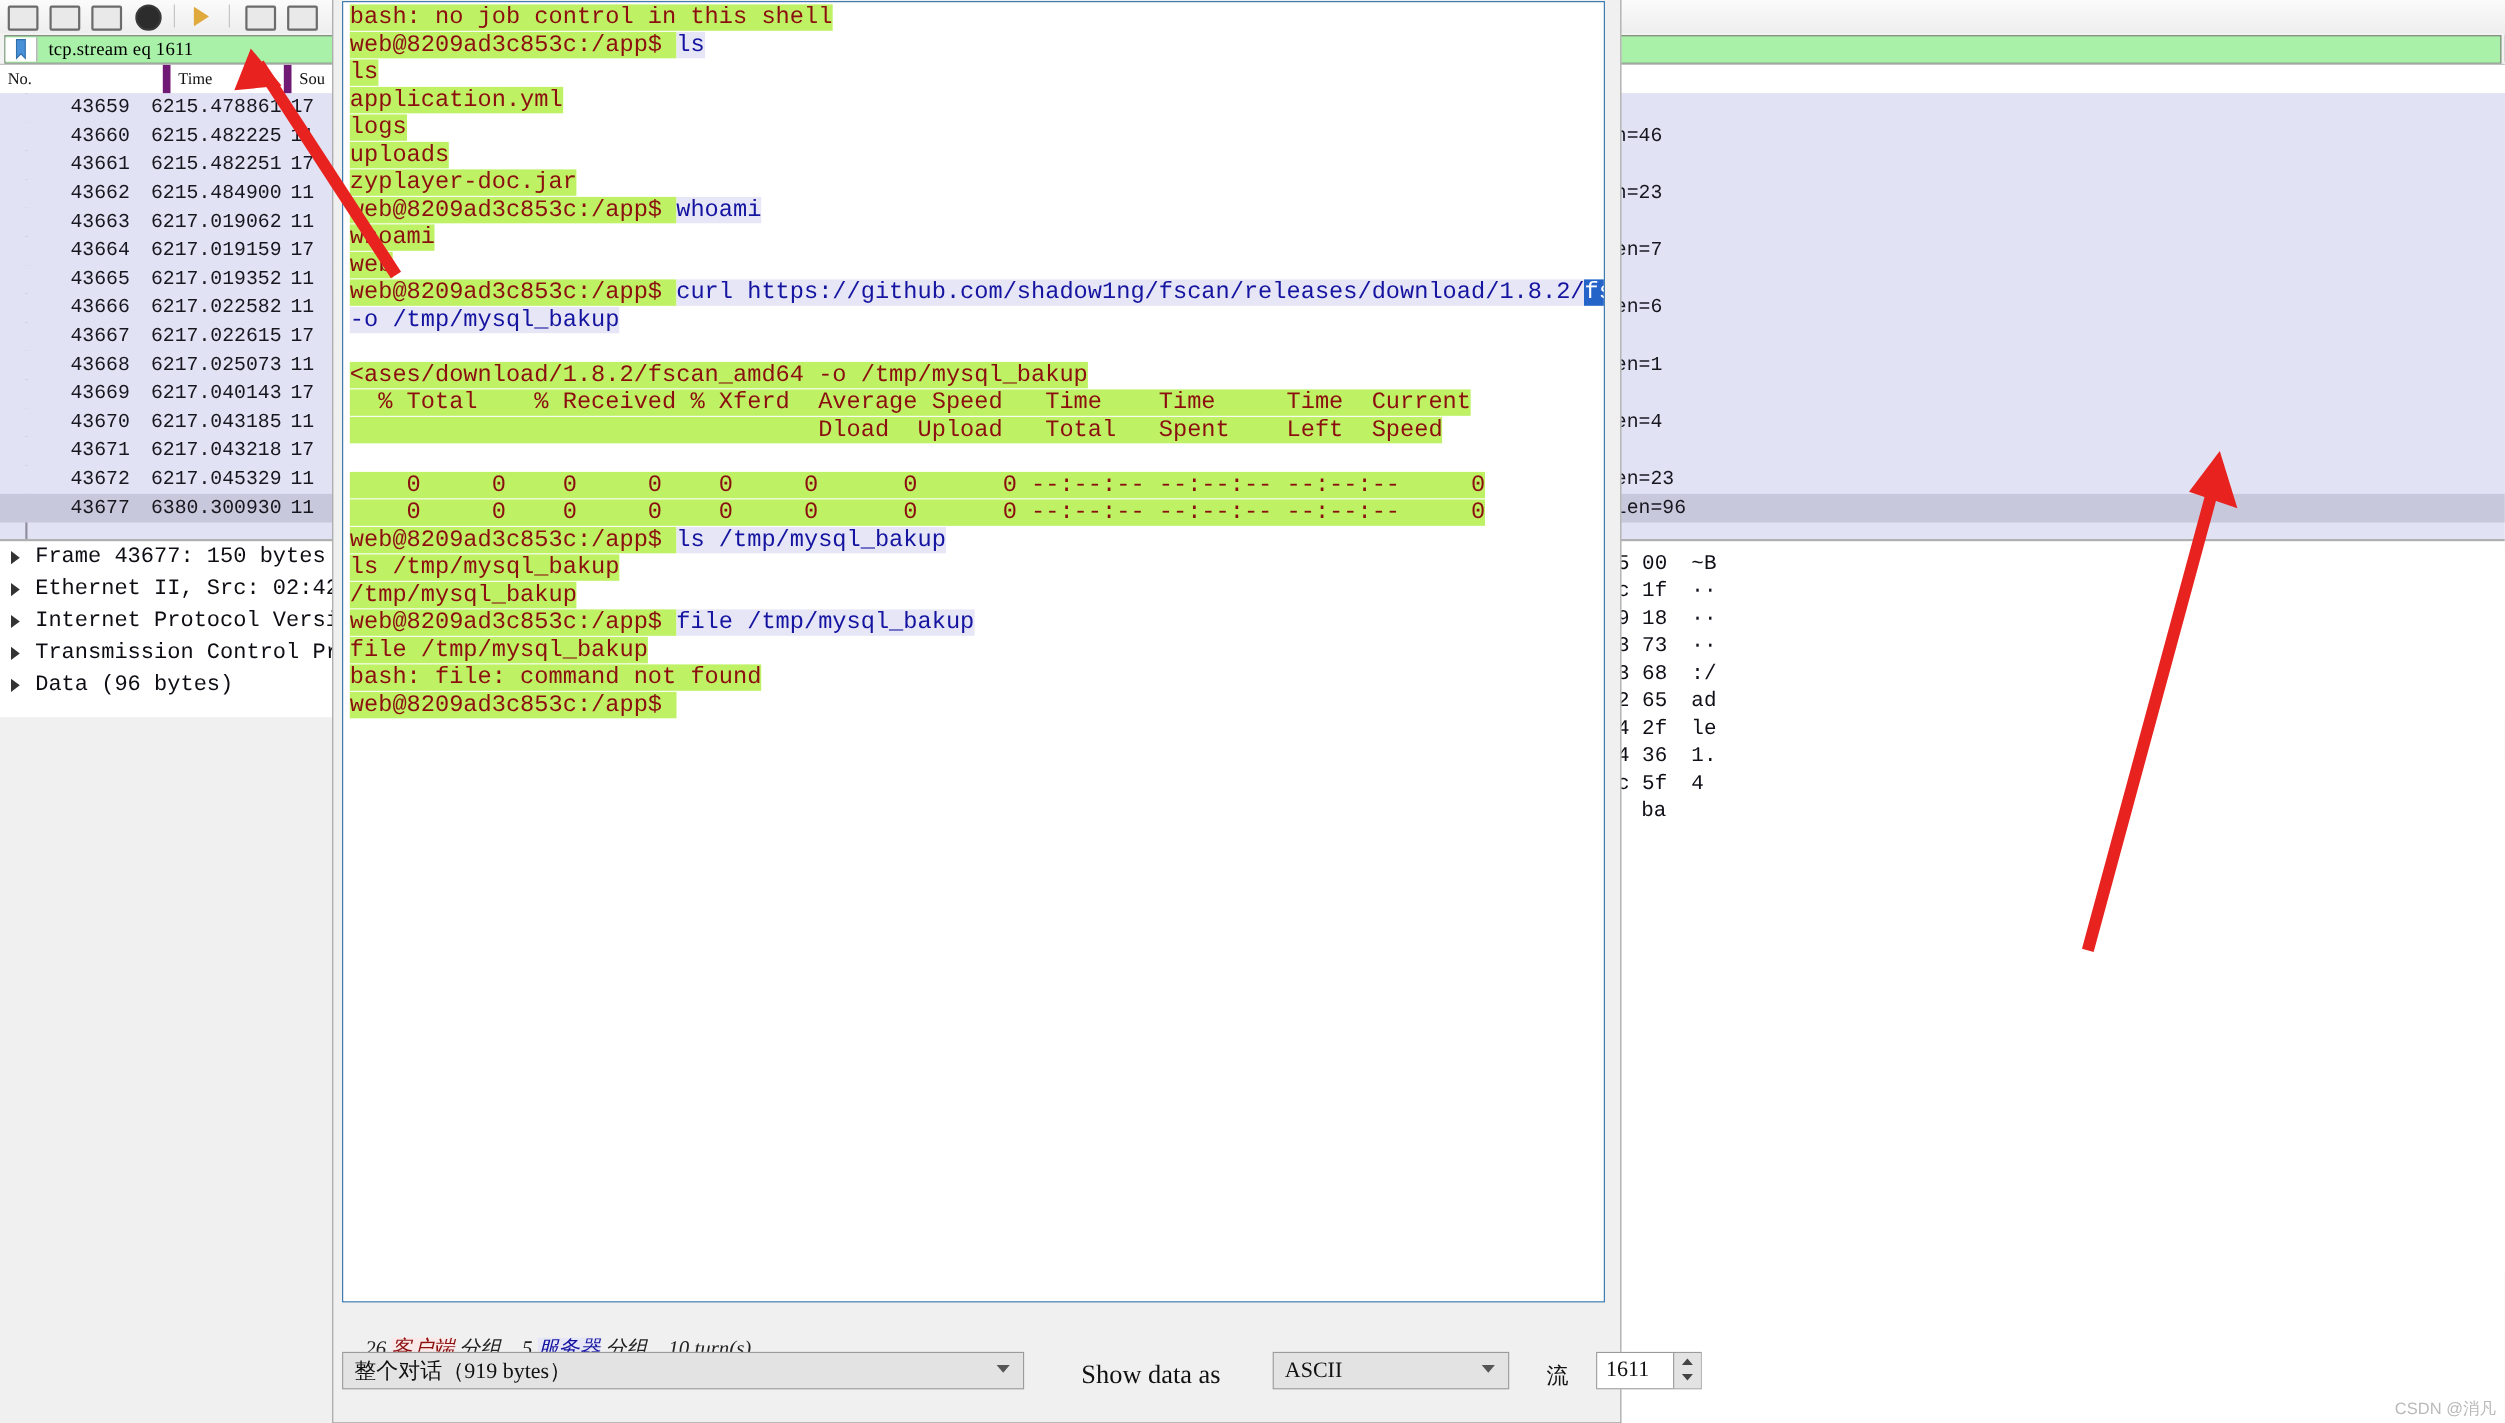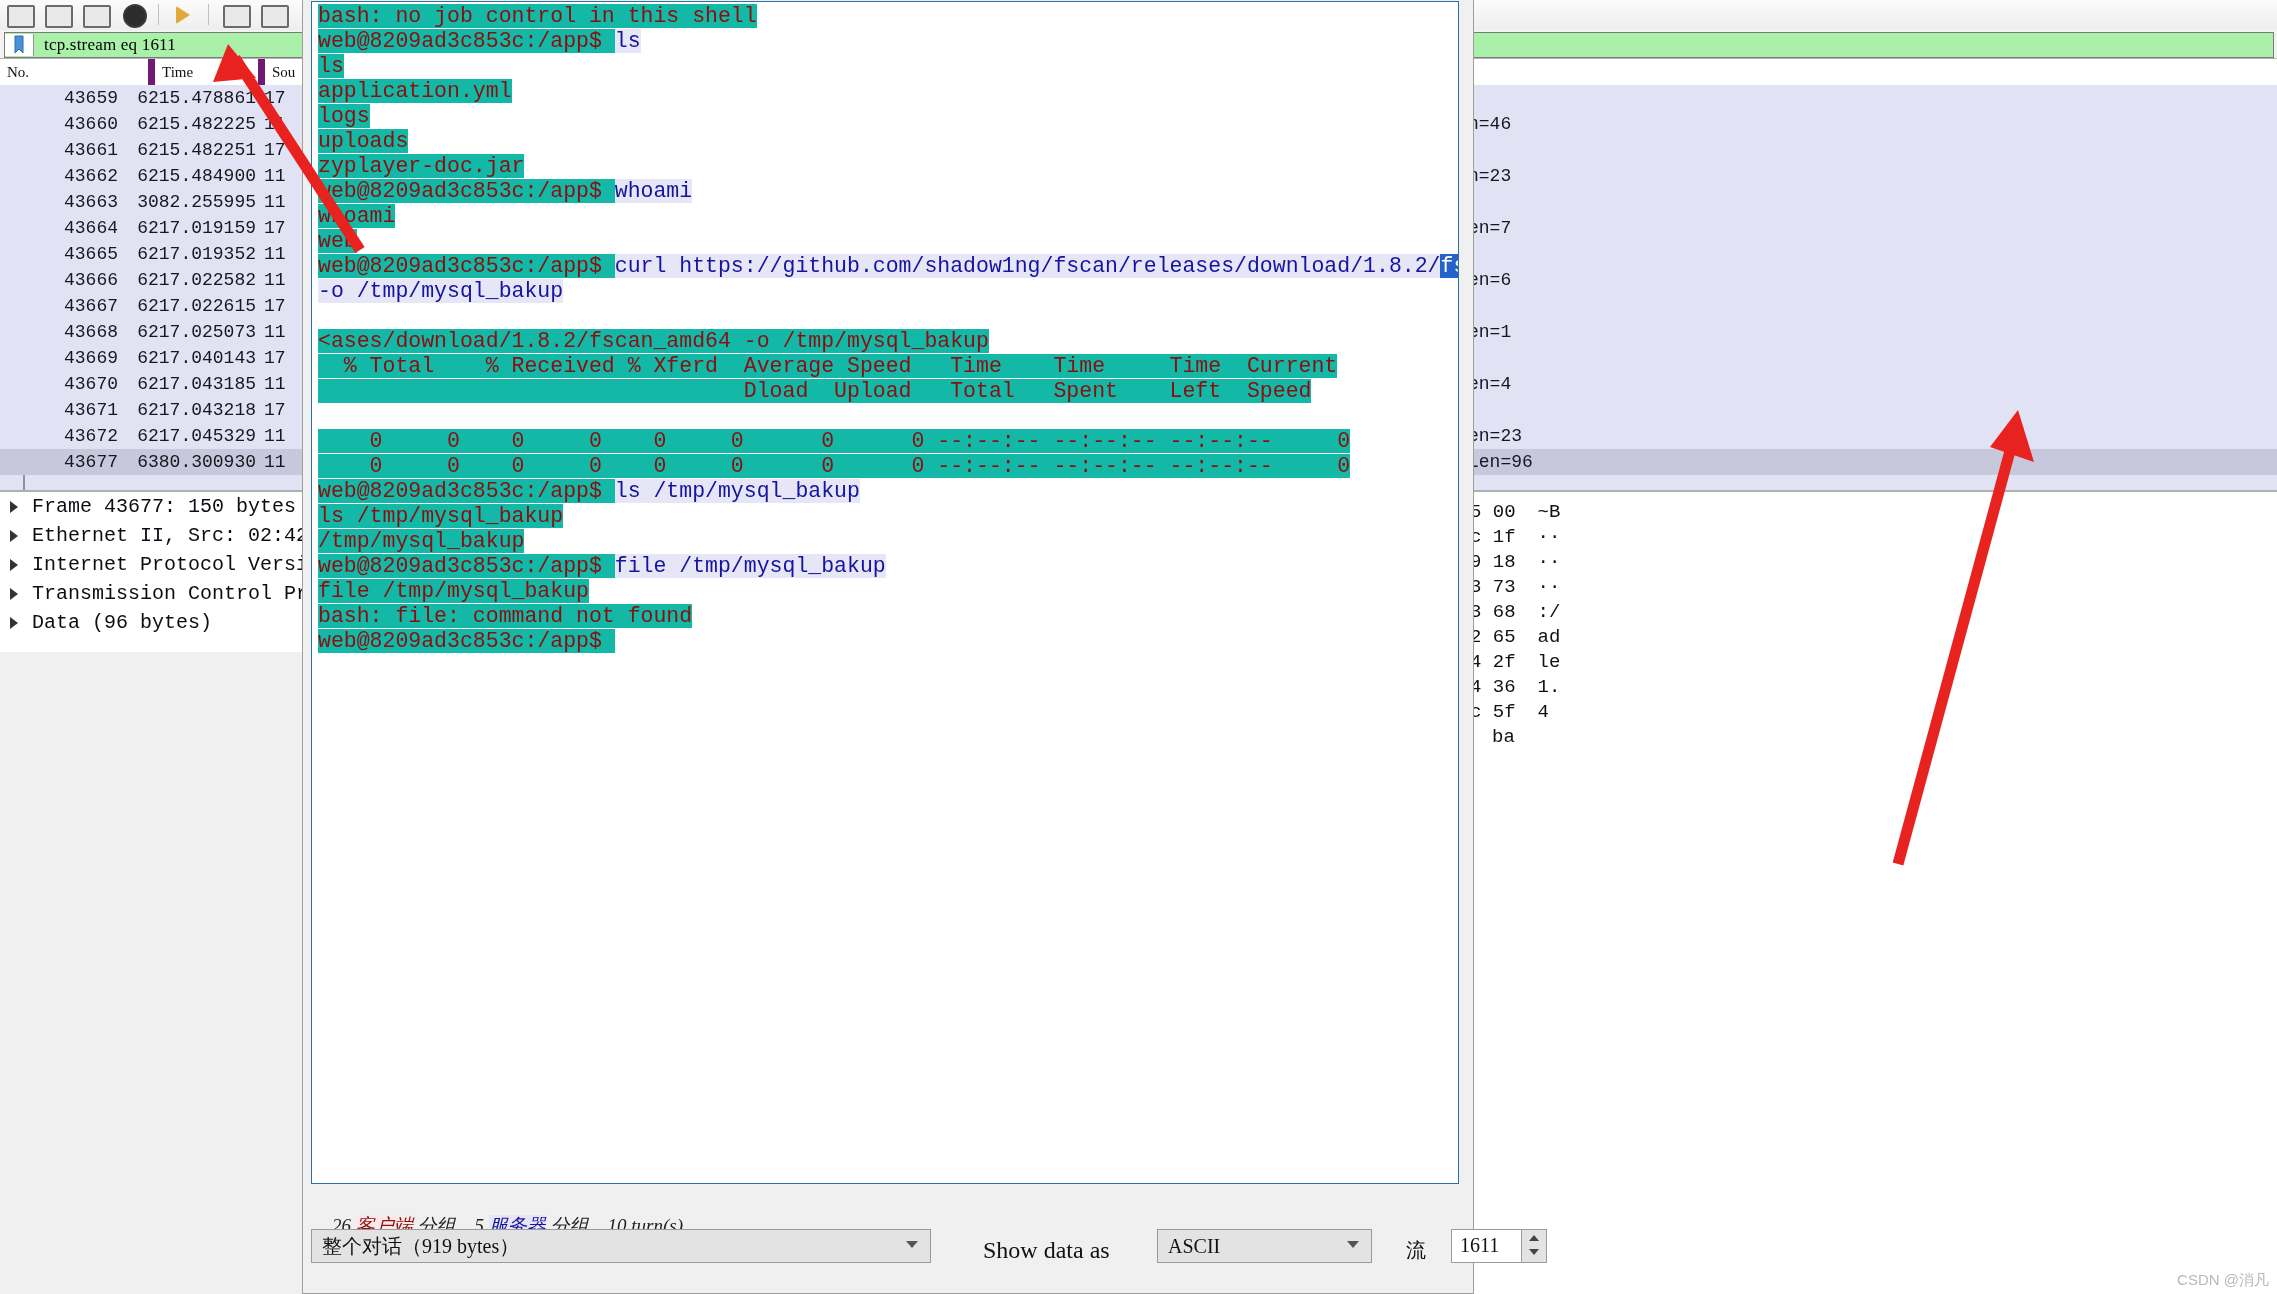--- a/index.html
+++ b/index.html
@@ -71,21 +71,21 @@
      background:linear-gradient(#fbfbfb,#eeeeee);}
 
   
   #dlg{position:absolute;left:302px;top:-6px;width:1172px;height:1300px;
      background:#f0f0f0;border:1px solid #9f9f9f;box-sizing:border-box;}
   #dlg-body{position:absolute;left:8px;top:6px;width:1148px;height:1183px;
      background:#ffffff;border:1px solid #2d6fa8;box-sizing:border-box;overflow:hidden;}
   #stream{position:absolute;left:6px;top:2px;width:1300px;
      font-family:"Liberation Mono","DejaVu Sans Mono",monospace;font-size:21.5px;line-height:25px;
      white-space:pre;}
-  .cl{color:#8b0f0f;background:#14b8a6;display:inline;}
+  .cl{color:#8b0f0f;background:#bef264;display:inline;}
   .sv{color:#1414a0;background:#e6e6f7;display:inline;}
   .selhl{background:#2463c8;color:#ffffff;}
   .line{height:25px;}
 
   #dlg-status{position:absolute;left:10px;top:1196px;
      font-family:"Liberation Serif",serif;font-style:italic;font-size:19px;color:#222;white-space:pre;}
   #dlg-status .c{color:#8b0f0f;background:#fbe9e9;font-style:italic;}
   #dlg-status .s{color:#1414a0;background:#e6e6f7;font-style:italic;}
 
   #dlg-foot{position:absolute;left:8px;top:1224px;width:1156px;height:56px;padding-left:20px;}
@@ -185,21 +185,21 @@
           <span class="src">17</span>
         </div>
         <div class="prow">
           <span class="no">43662</span>
           <span class="tm">6215.484900</span>
           <span class="src">11</span>
           <span class="lenlbl">n=23</span>
         </div>
         <div class="prow">
           <span class="no">43663</span>
-          <span class="tm">3082.255995</span>
+          <span class="tm">6217.019062</span>
           <span class="src">11</span>
         </div>
         <div class="prow">
           <span class="no">43664</span>
           <span class="tm">6217.019159</span>
           <span class="src">17</span>
           <span class="lenlbl">en=7</span>
         </div>
         <div class="prow">
           <span class="no">43665</span>

